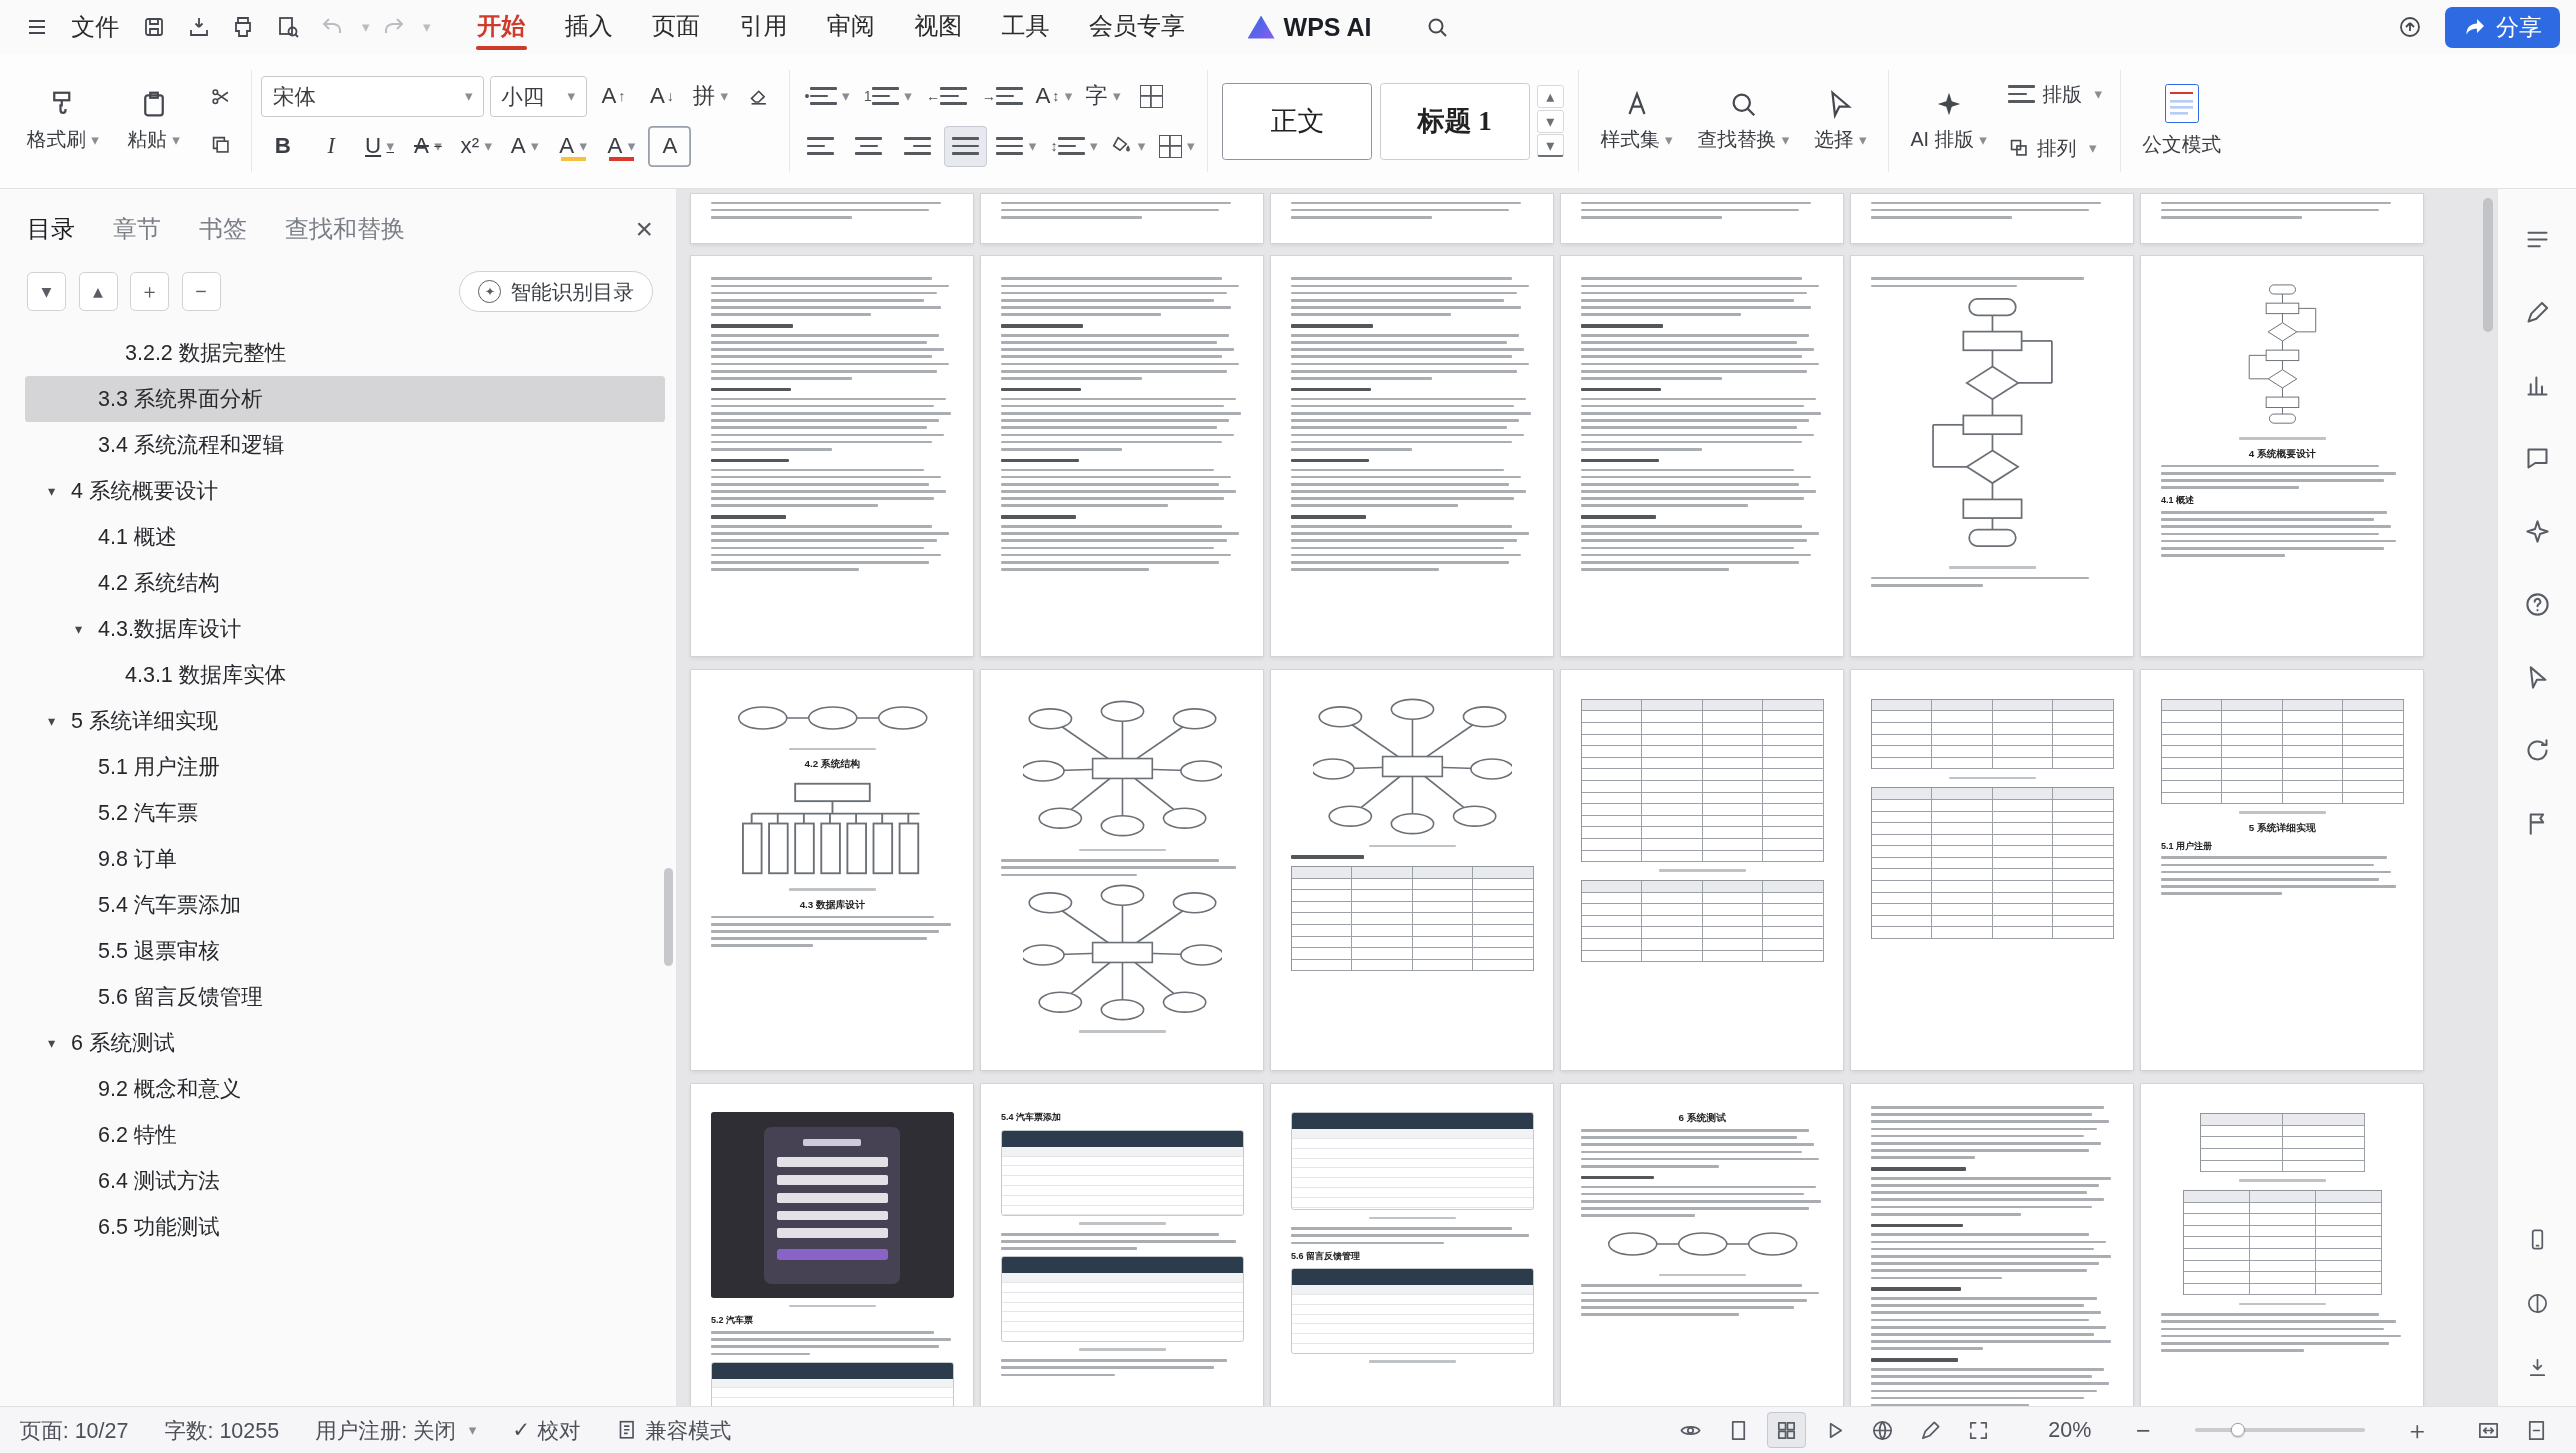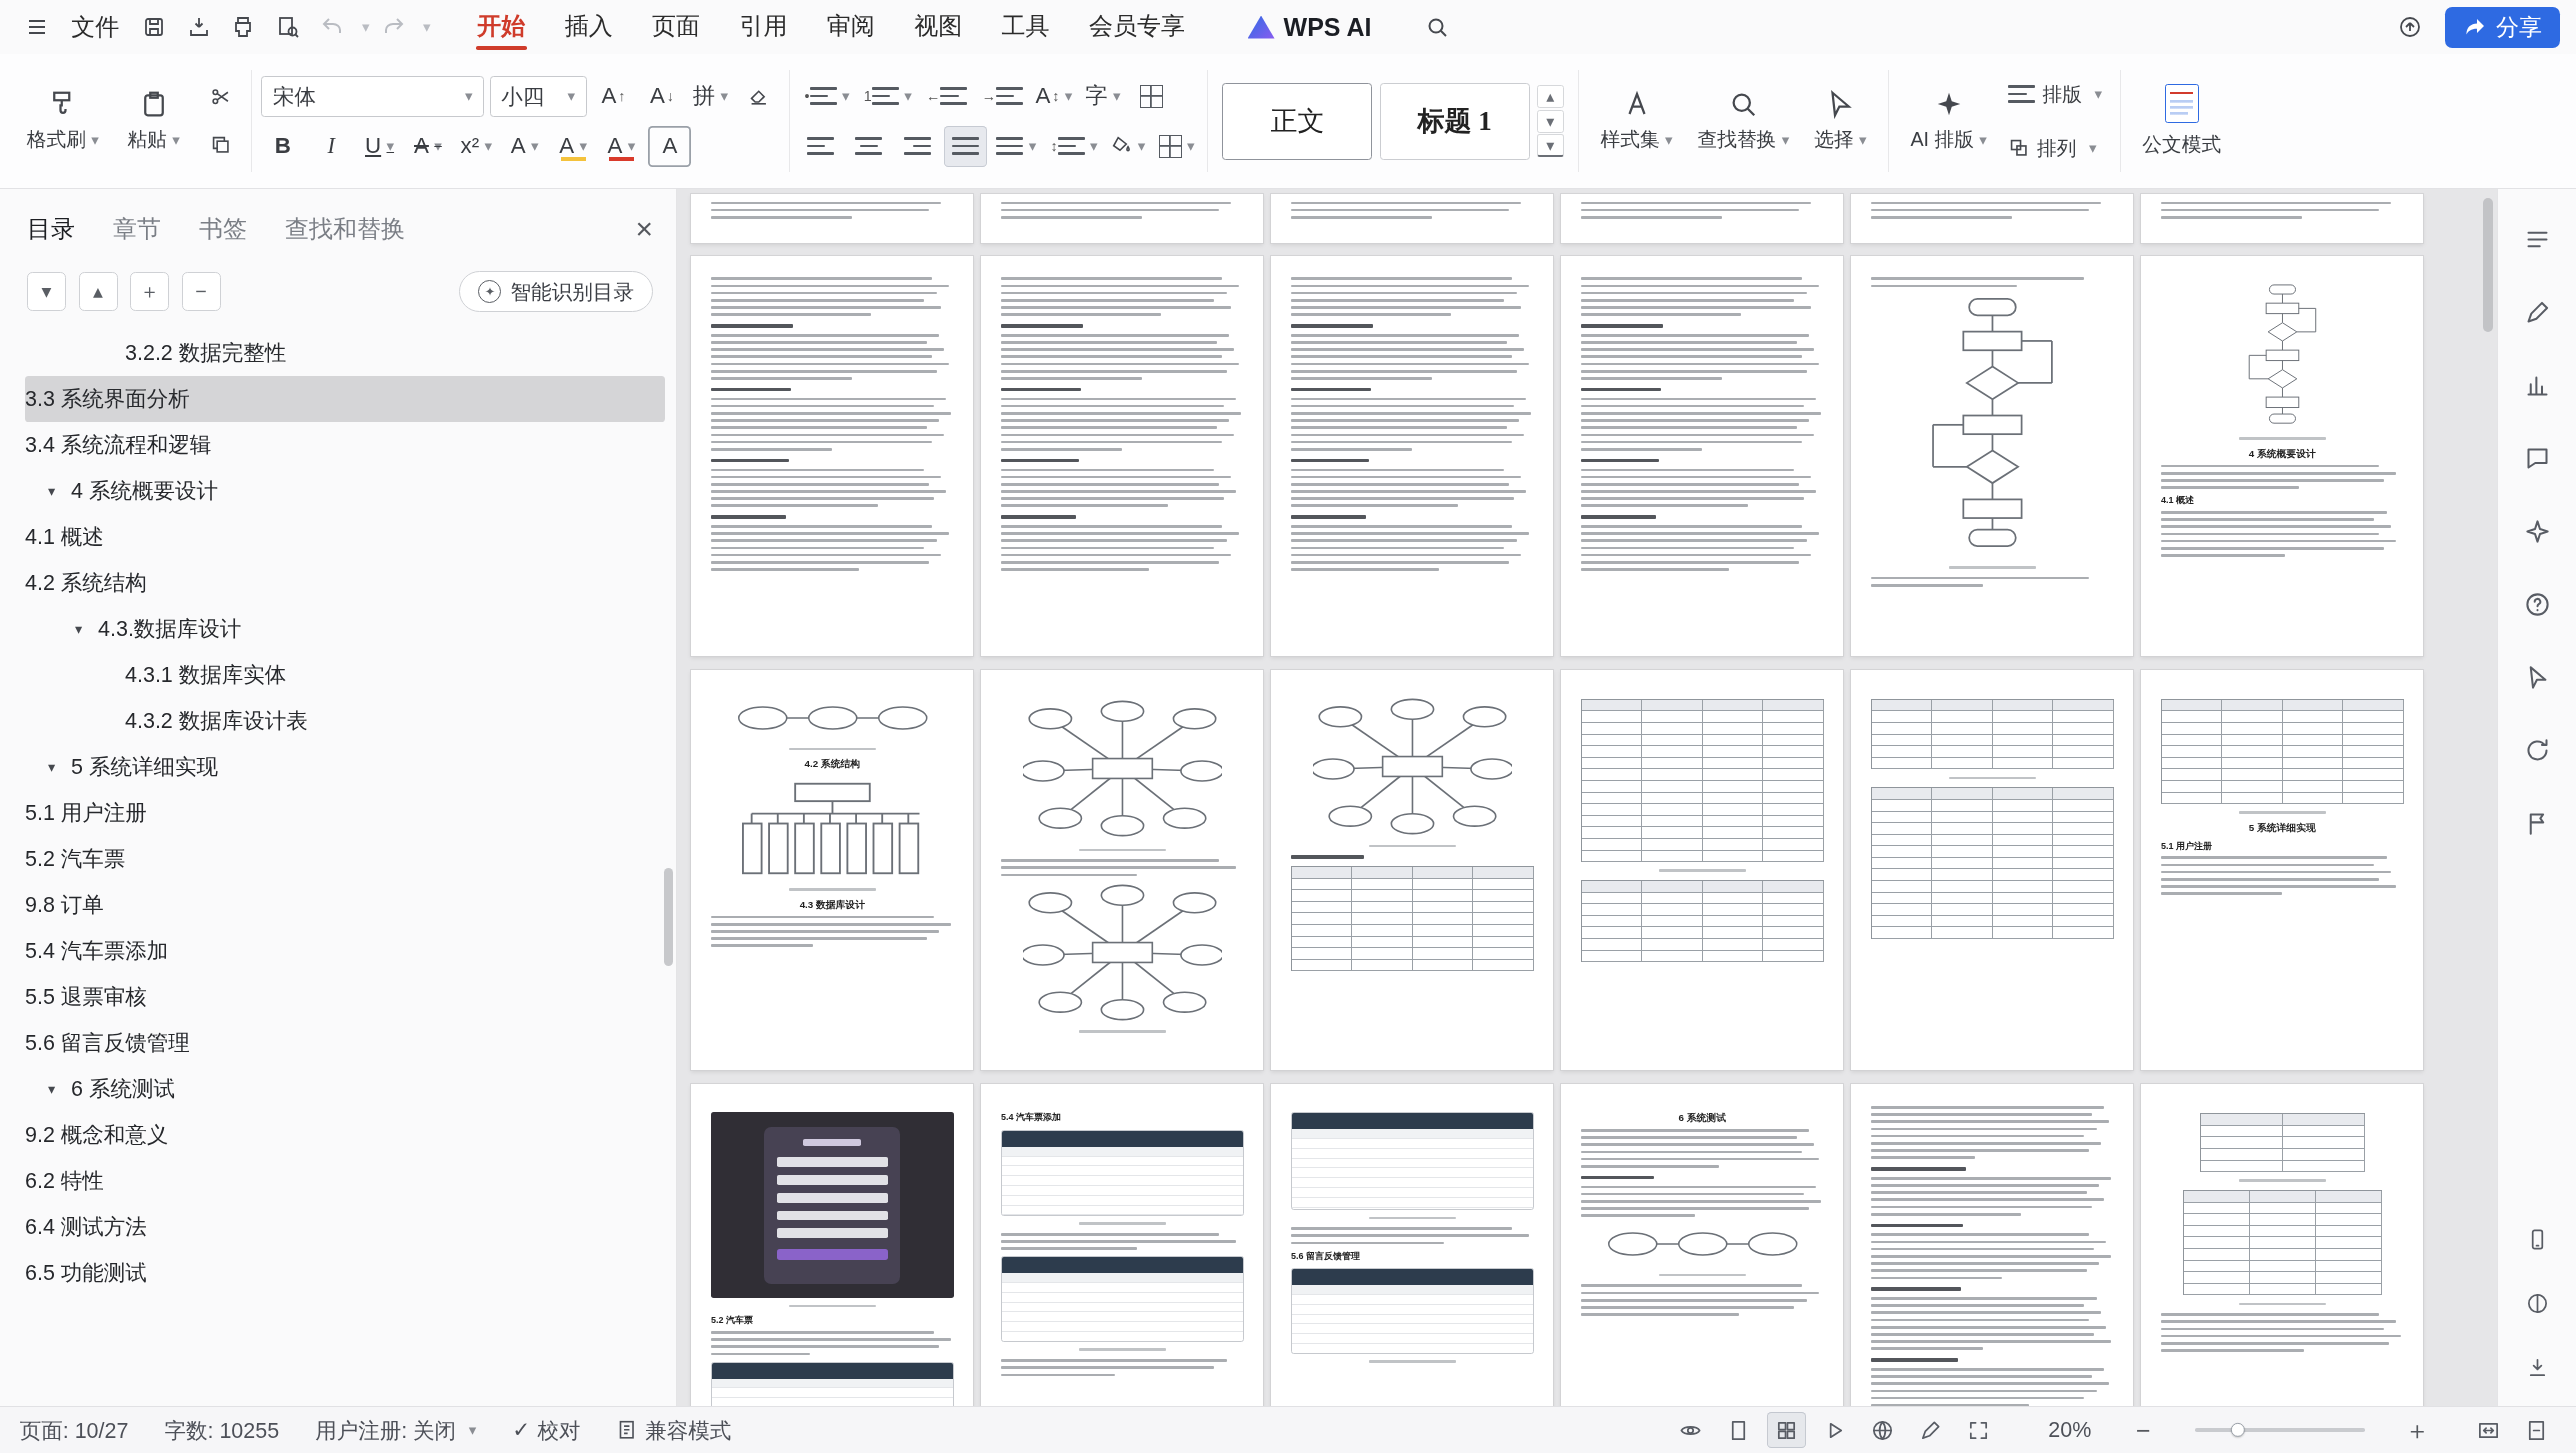--- a/index.html
+++ b/index.html
@@ -71,21 +71,21 @@
   .sp-tab.active { color:#1d1f23; font-weight:normal; }
   .sp-close { margin-left:auto; font-size:30px; color:#55585e; cursor:pointer; }
   .sp-tools { display:flex; align-items:center; padding:16px 23px 12.5px 27px; gap:12.5px; }
   .sq { width:39px; height:39px; border:0.9px solid #cfd1d5; border-radius:5.4px; background:#fff; display:flex; align-items:center; justify-content:center; font-size:19.7px; color:#5a5e64; cursor:pointer; }
   .smart-toc { margin-left:auto; height:41px; border:0.9px solid #cfd1d5; border-radius:20.6px; background:#fff; display:flex; align-items:center; gap:9px; padding:0 18px; font-size:20.6px; color:#3c3f45; cursor:pointer; }
   .smart-ic { width:23px; height:23px; border-radius:50%; border:1.8px solid #5a5e64; display:flex; align-items:center; justify-content:center; font-size:12.5px; color:#5a5e64; }
   .toc-list { flex:1; overflow:hidden; padding-top:5.4px; }
   .toc-item { margin:0 10.7px 0 25px; height:46px; display:flex; align-items:center; border-radius:3.6px; font-size:21.5px; color:#26282c; cursor:pointer; white-space:nowrap; }
   .toc-item.selected { background:#d5d5d7; }
   .tarrow { width:23px; font-size:14.3px; color:#45484e; flex:0 0 23px; }
-  .lvl1 { padding-left:23px; } .lvl2 { } .lvl2e { padding-left:50px; } .lvl3 { padding-left:100px; }
+  .lvl1 { padding-left:23px; } .lvl2 { padding-left:73px; } .lvl2e { padding-left:50px; } .lvl3 { padding-left:100px; }
   .side-scroll { position:absolute; right:2.7px; top:679px; width:9px; height:98px; border-radius:4.5px; background:#c7c8cb; }
 
   
   .docarea { flex:1; background:#e6e6e8; overflow:hidden; position:relative; padding:5.4px 0 0 14.3px; }
   .prow { display:flex; gap:8px; margin-bottom:14.3px; }
   .page { width:282px; height:400px; background:#fff; box-shadow:0 0 0 0.9px #d2d2d4,0 1.8px 4.5px rgba(0,0,0,.10); padding:21.5px 19.7px; overflow:hidden; flex:0 0 282px; }
   .striprow { margin-bottom:12.5px; }
   .striprow .page { height:49px; padding:7.2px 19.7px; }
   .pbody { width:100%; }
   .tl { height:2.7px; background:#8d9197; opacity:.75; border-radius:0.9px; margin-bottom:4.5px; }
@@ -534,23 +534,20 @@
           <div class="toc-item lvl2">
             <span>4.2 系统结构</span>
           </div>
           <div class="toc-item lvl2e">
             <span class="tarrow">▾</span>
             <span>4.3.数据库设计</span>
           </div>
           <div class="toc-item lvl3">
             <span>4.3.1 数据库实体</span>
           </div>
-          <div class="toc-item lvl3">
-            <span>4.3.2 数据库设计表</span>
-          </div>
           <div class="toc-item lvl1">
             <span class="tarrow">▾</span>
             <span>5 系统详细实现</span>
           </div>
           <div class="toc-item lvl2">
             <span>5.1 用户注册</span>
           </div>
           <div class="toc-item lvl2">
             <span>5.2 汽车票</span>
           </div>

